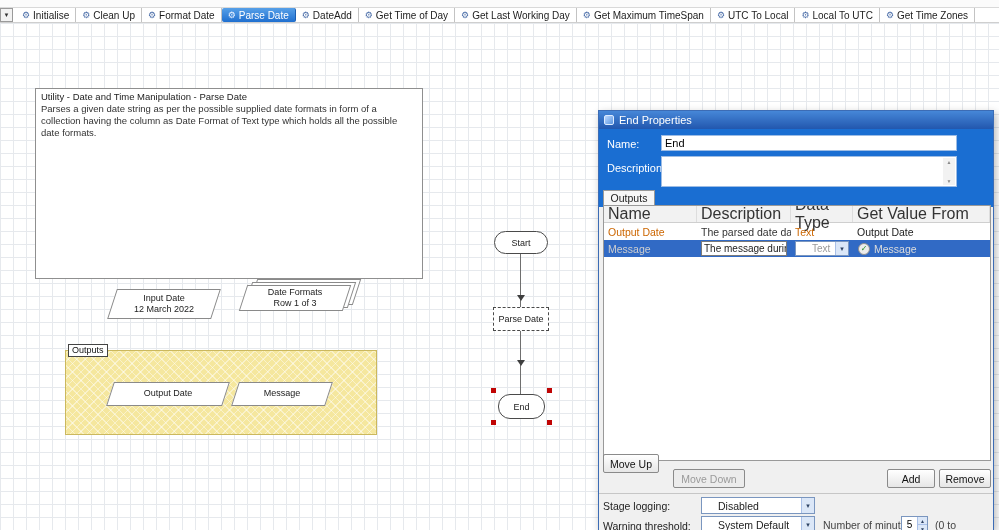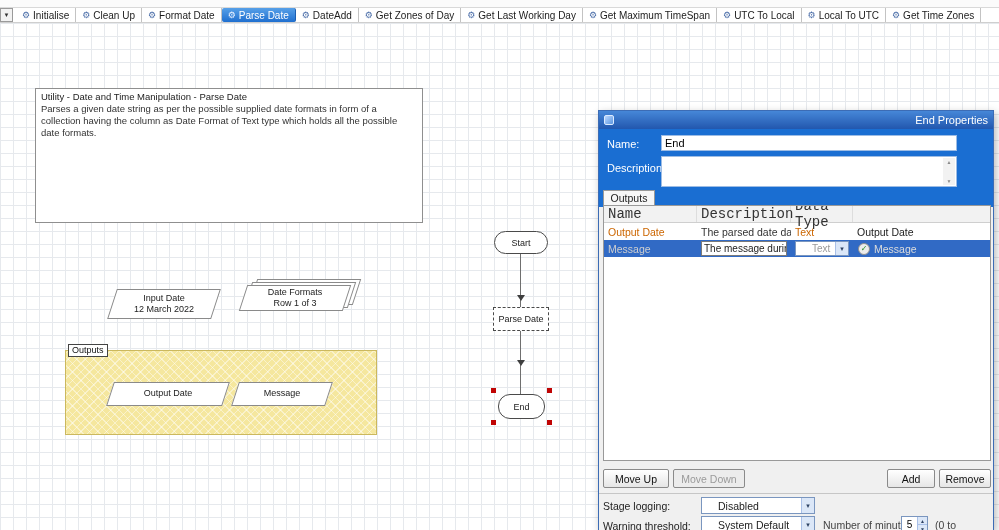--- a/index.html
+++ b/index.html
@@ -15,21 +15,21 @@
   .tab { display:flex; align-items:center; gap:3px; padding:0 6px; border-right:1px solid #c3c3c3; font-size:10px; color:#1c1c1c; white-space:nowrap; }
   .tab .tab-ic { font-size:9px; color:#4a6da8; line-height:1; }
   .tab.selected { background:linear-gradient(#57a0e8,#1f6fd0); color:#fff; border-radius:2px; border-right:1px solid #1b5eb0; }
   .tab.selected .tab-ic { color:#eaf2ff; }
 
   
   .canvas { position:absolute; top:23px; left:0; right:0; bottom:0; background-color:#fff;
             background-image:linear-gradient(to right,#e6e9ed 1px,transparent 1px),linear-gradient(to bottom,#e6e9ed 1px,transparent 1px);
             background-size:13px 13px; }
 
-  .note { position:absolute; left:35px; top:65px; width:388px; height:135px; background:#fff; border:1px solid #8f8f8f; padding:2px 5px; }
+  .note { position:absolute; left:35px; top:65px; width:388px; height:191px; background:#fff; border:1px solid #8f8f8f; padding:2px 5px; }
   .note-title { font-size:9.5px; color:#222; margin-bottom:1px; }
   .note-body { font-size:9.5px; color:#333; line-height:1.25; }
 
   .region { position:absolute; }
   .region-inputs { left:65px; top:232px; width:312px; height:85px; background-color:#f2a2a2; border:1px solid #d98b8b;
     background-image:repeating-linear-gradient(45deg,rgba(255,255,255,.40) 0 1px,transparent 1px 6px),repeating-linear-gradient(-45deg,rgba(255,255,255,.40) 0 1px,transparent 1px 6px); }
   .region-outputs { left:65px; top:327px; width:312px; height:85px; background-color:#f5e79e; border:1px solid #cbb85e;
     background-image:repeating-linear-gradient(45deg,rgba(255,255,255,.45) 0 1px,transparent 1px 6px),repeating-linear-gradient(-45deg,rgba(255,255,255,.45) 0 1px,transparent 1px 6px); }
   .region-label { position:absolute; top:-7px; left:2px; background:#fff; border:1px solid #444; font-size:9px; line-height:11px; height:13px; padding:0 3px; color:#111; }
 
@@ -40,52 +40,52 @@
 
   .stage { position:absolute; background:#fff; border:1px solid #4a4a4a; display:flex; align-items:center; justify-content:center; font-size:9px; color:#222; }
   .stadium { border-radius:12px; }
   .dashedbox { border:1px dashed #4a4a4a; }
   .link-line { position:absolute; width:1px; background:#6f6f6f; }
   .arrowhead { position:absolute; width:0; height:0; border-left:4px solid transparent; border-right:4px solid transparent; border-top:6px solid #3f3f3f; }
   .handle { position:absolute; width:5px; height:5px; background:#c00404; }
 
   
   .dialog { position:absolute; left:598px; top:110px; width:396px; height:420px; background:#f0f0f0; border:1px solid #3c6cb5; box-shadow:2px 3px 8px rgba(0,0,0,.28); }
-  .dlg-title { height:18px; background:linear-gradient(#4687d8,#2257ae); color:#fff; display:flex; align-items:center; gap:5px; padding:7px 5px; font-size:11px;justify-content:space-between; }
+  .dlg-title { height:18px; background:linear-gradient(#4687d8,#2257ae); color:#fff; display:flex; align-items:center; gap:5px; padding:7px 5px; font-size:11px; }
   .dlg-ico { width:10px; height:10px; background:linear-gradient(135deg,#bcd8ff,#5a95e0); border:1px solid #dcebff; border-radius:2px; }
   .dlg-header { position:absolute; left:0; top:18px; width:100%; height:78px; background:#1a6ed2; }
   .dlg-header .lbl { position:absolute; color:#fff; font-size:11px; }
   .name-lbl { left:8px; top:9px; }
   .desc-lbl { left:8px; top:33px; }
   .name-input { position:absolute; left:62px; top:6px; width:296px; height:16px; border:1px solid #9dbce4; font-size:11px; padding:0 3px; font-family:"Liberation Sans", sans-serif; }
   .desc-field { position:absolute; left:62px; top:27px; width:296px; height:31px; background:#fff; border:1px solid #9dbce4; }
   .mini-scroll { position:absolute; right:1px; top:1px; bottom:1px; width:12px; display:flex; flex-direction:column; justify-content:space-between; align-items:center; background:#f2f2f2; }
   .mini-scroll span { font-size:5px; color:#8a8a8a; line-height:8px; }
 
   .dlg-tab { position:absolute; left:4px; top:79px; width:52px; height:15px; background:#f7f7f7; border:1px solid #999; border-bottom:none; font-size:10.5px; color:#222; display:flex; align-items:center; justify-content:center; z-index:2; }
   .dlg-table { position:absolute; left:4px; top:94px; width:388px; height:256px; background:#fff; border:1px solid #999; overflow:hidden; }
   .t-head { display:flex; height:17px; background:#f2f2f2; border-bottom:1px solid #cfcfcf; }
-  .t-head .c { font-size:14px; color:#333; border-right:1px solid #ddd; display:flex; align-items:center; padding:0 4px;font-family:Liberation Mono, monospace; }
+  .t-head .c { font-size:16px; color:#333; border-right:1px solid #ddd; display:flex; align-items:center; padding:0 4px; }
   .t-row { display:flex; height:17px; align-items:center; font-size:10.5px; }
   .t-row .c { padding:0 4px; display:flex; align-items:center; height:100%; overflow:hidden; white-space:nowrap; }
   .c1 { width:93px; } .c2 { width:94px; } .c3 { width:62px; } .c4 { flex:1; }
   .orange { color:#cc6600; }
   .r1 .c2 { color:#333; } .r1 .c4 { color:#222; }
   .r2 { background:#316ac5; }
   .r2 .c1 { color:#cfcfcf; }
   .cell-input { width:100%; height:15px; background:#fff; border:1px solid #7a7a7a; font-size:10px; color:#222; line-height:13px; padding:0 2px; overflow:hidden; white-space:nowrap; }
   .combo { display:flex; align-items:center; justify-content:space-between; background:#fff; border:1px solid #7a96bf; padding-left:16px; }
   .combo-arrow { width:13px; height:100%; background:#dbe7f8; border-left:1px solid #a9c0e8; display:flex; align-items:center; justify-content:center; font-size:7px; color:#2f4465; }
   .combo.cell { width:58px; height:15px; font-size:10px; color:#9a9a9a; }
   .chk { width:12px; height:12px; border-radius:50%; background:#ececec; border:1px solid #8f8f8f; display:inline-flex; align-items:center; justify-content:center; font-size:8px; color:#1f8a1f; margin:0 4px 0 1px; flex:none; }
   .gvf-dim { color:#dcdcdc; }
 
   .btn { position:absolute; height:19px; background:linear-gradient(#fff,#e6e6e6); border:1px solid #8a8a8a; border-radius:2px; font-size:10.5px; color:#111; display:flex; align-items:center; justify-content:center; }
   .btn.disabled { color:#9a9a9a; background:#ececec; }
-  .btn-moveup { left:4px; top:358px; width:66px; }
+  .btn-moveup { left:4px; top:343px; width:56px; }
   .btn-movedown { left:74px; top:358px; width:72px; }
   .btn-add { left:288px; top:358px; width:48px; }
   .btn-remove { left:340px; top:358px; width:52px; }
 
   .dlg-footer { position:absolute; left:0; top:382px; width:100%; height:38px; border-top:1px solid #c6c6c6; background:#f0f0f0; font-size:10.5px; color:#222; }
   .f-lbl { position:absolute; }
   .f-logging-lbl { left:4px; top:6px; }
   .f-warning-lbl { left:4px; top:26px; }
   .combo.footer { position:absolute; left:102px; width:114px; height:17px; font-size:10.5px; color:#222; }
   .combo-logging { top:3px; }
@@ -124,21 +124,21 @@
     <div class="tab selected">
       <span class="tab-ic">⚙</span>
       <span>Parse Date</span>
     </div>
     <div class="tab">
       <span class="tab-ic">⚙</span>
       <span>DateAdd</span>
     </div>
     <div class="tab">
       <span class="tab-ic">⚙</span>
-      <span>Get Zones of Day</span>
+      <span>Get Time of Day</span>
     </div>
     <div class="tab">
       <span class="tab-ic">⚙</span>
       <span>Get Last Working Day</span>
     </div>
     <div class="tab">
       <span class="tab-ic">⚙</span>
       <span>Get Maximum TimeSpan</span>
     </div>
     <div class="tab">
@@ -233,20 +233,21 @@
       </div>
     </div>
 
     <div class="dlg-tab">Outputs</div>
 
     <div class="dlg-table">
       <div class="t-head">
         <div class="c c1">Name</div>
         <div class="c c2">Description</div>
         <div class="c c3">Data Type</div>
+        <div class="c c4">Get Value From</div>
       </div>
       <div class="t-row r1">
         <div class="c c1 orange">Output Date</div>
         <div class="c c2">The parsed date data item which...</div>
         <div class="c c3 orange">Text</div>
         <div class="c c4">Output Date</div>
       </div>
       <div class="t-row r2">
         <div class="c c1">Message</div>
         <div class="c c2">

